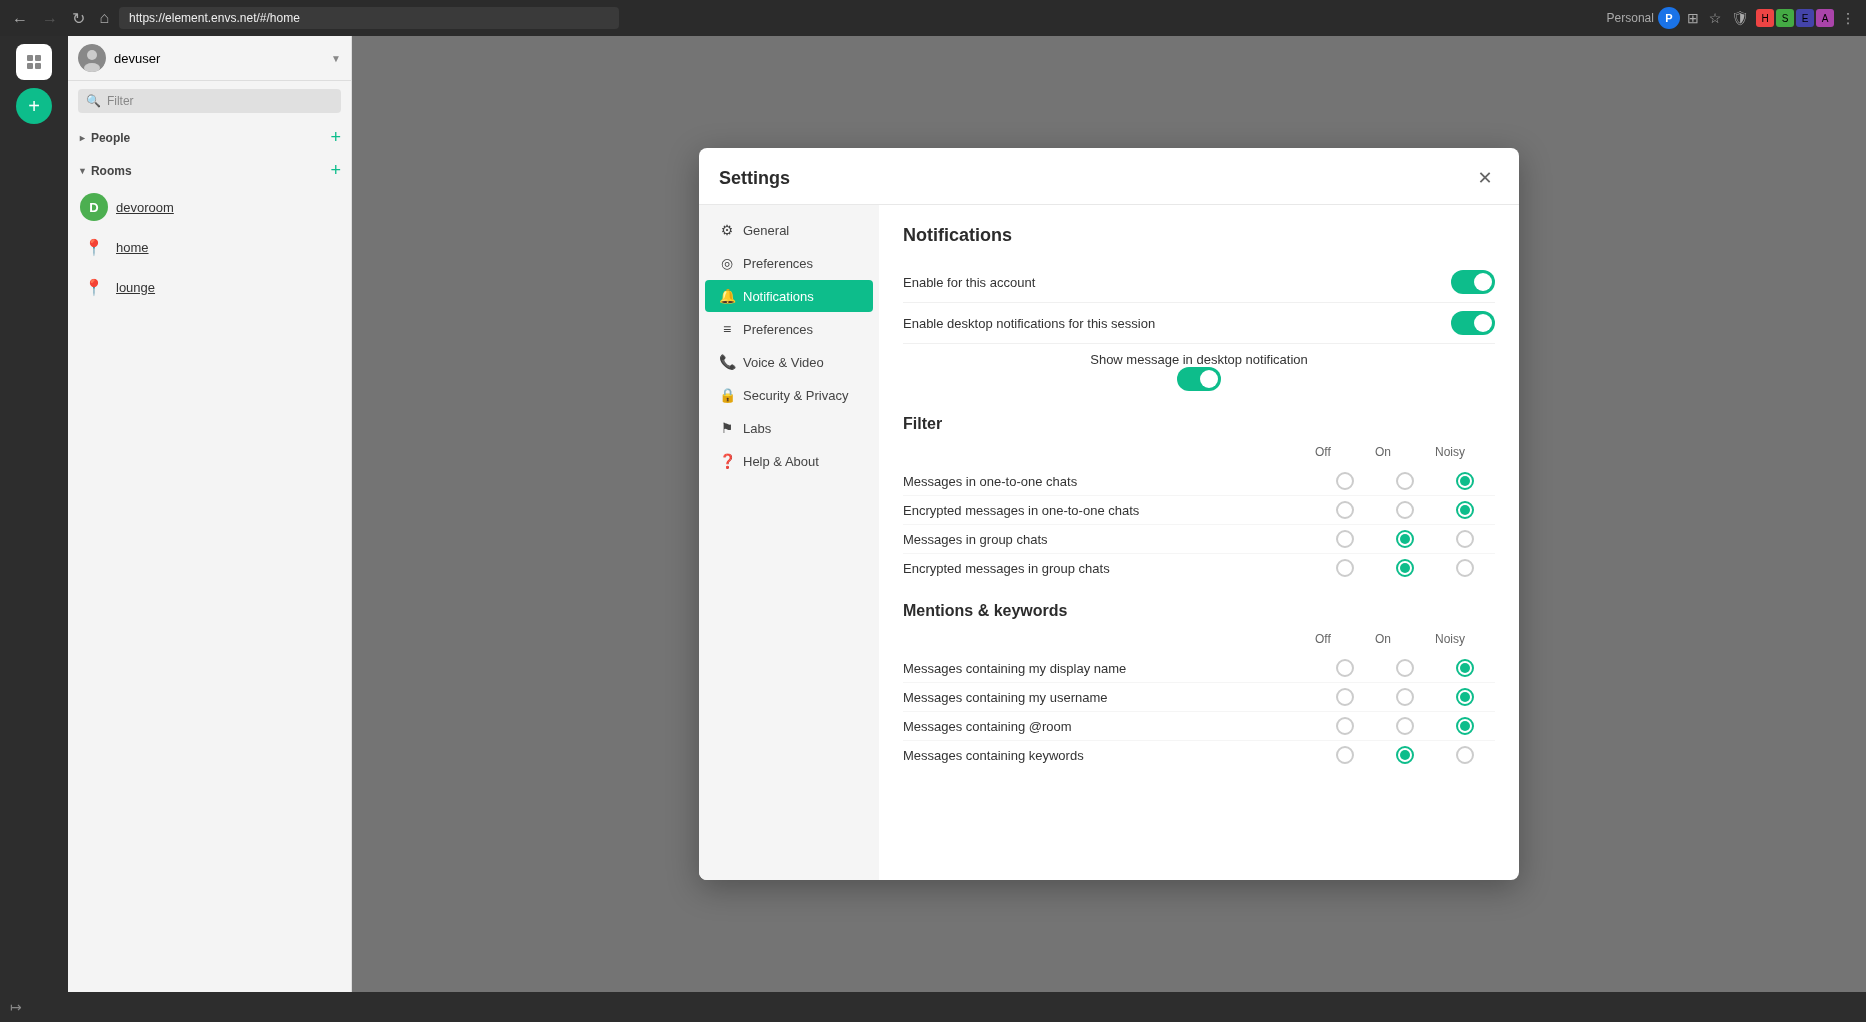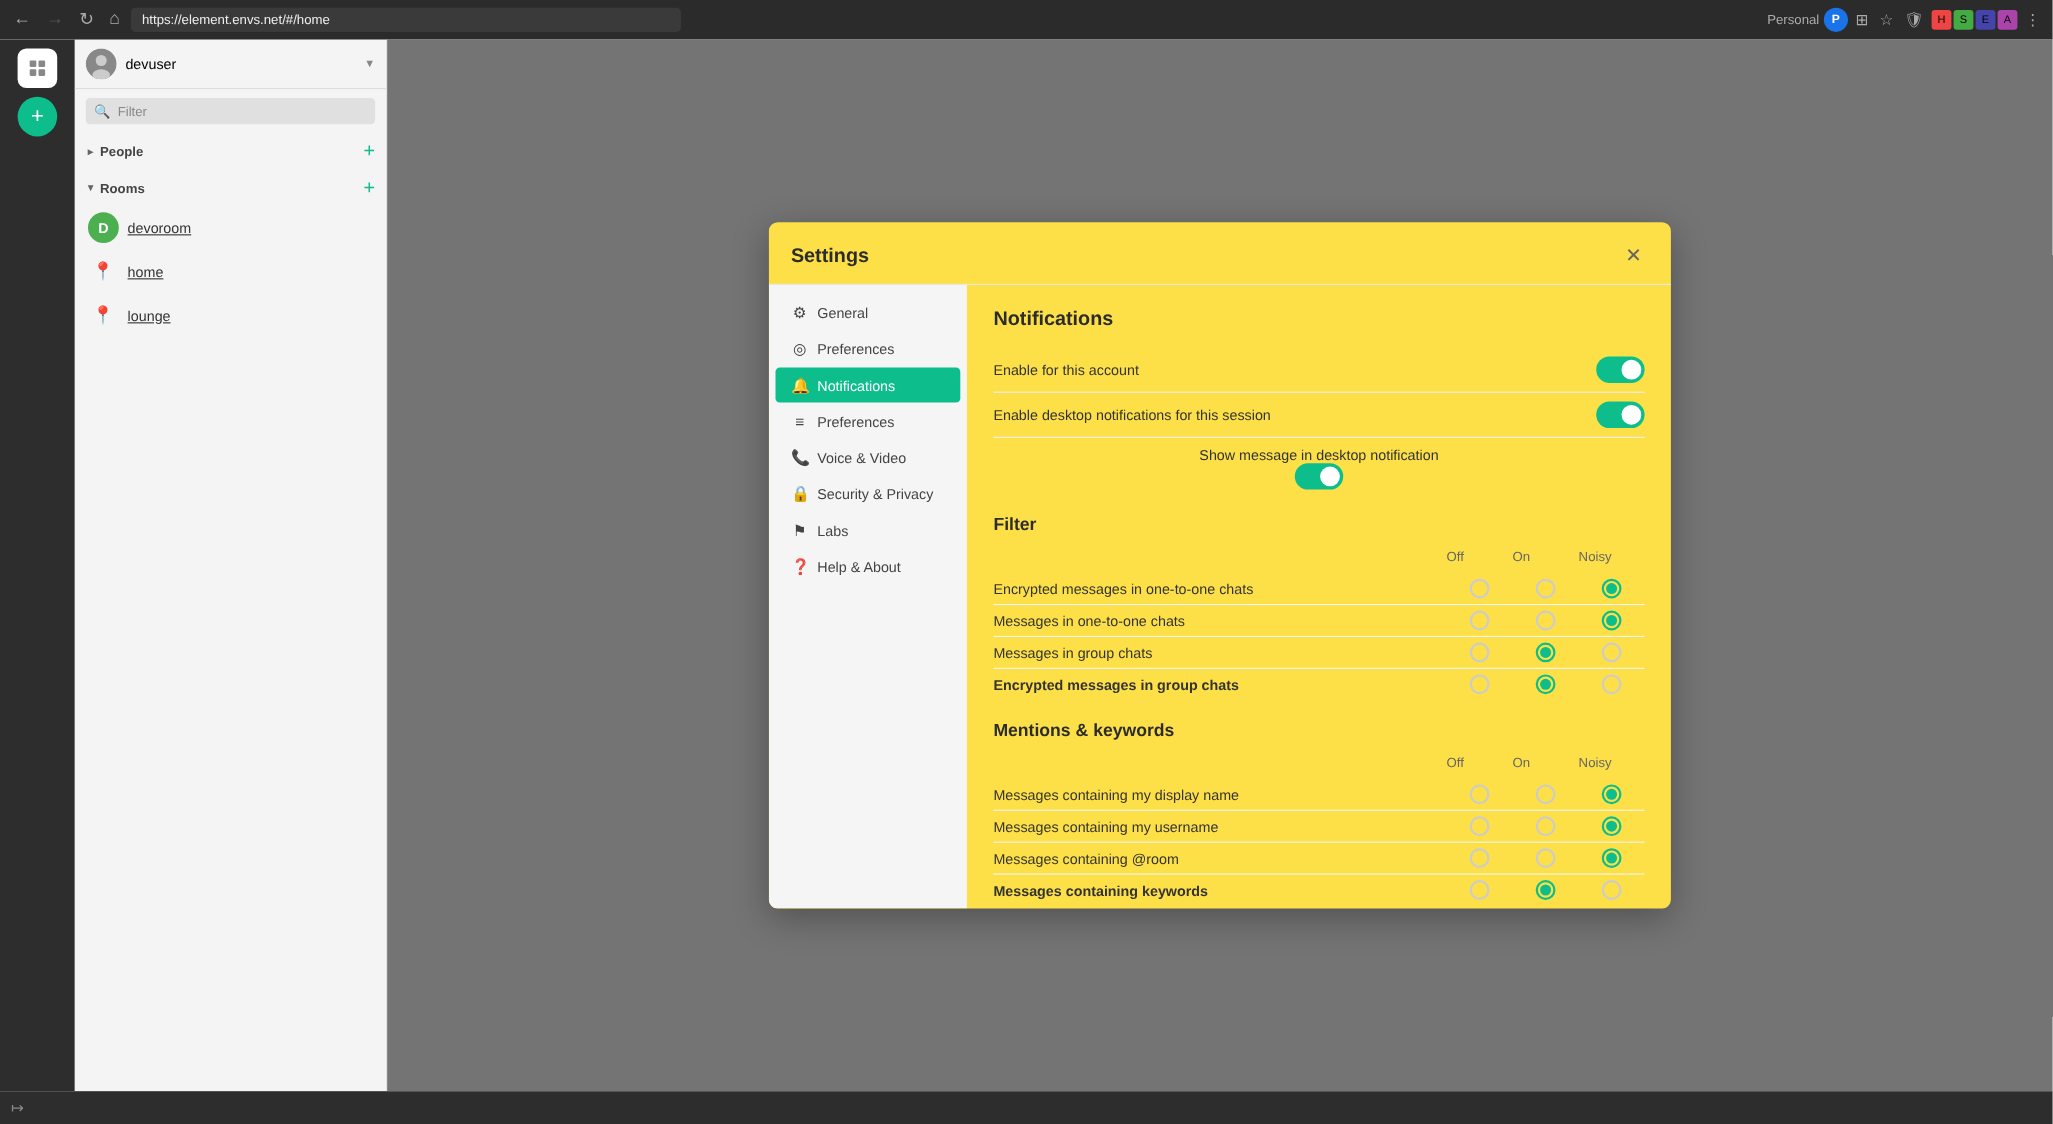--- a/index.html
+++ b/index.html
@@ -39,21 +39,21 @@
     .room-name { font-size: 13px; color: #333; text-decoration: underline; }
     .room-icon { width: 28px; height: 28px; display: flex; align-items: center; justify-content: center; font-size: 16px; }
 
     
     .main-content { flex: 1; background: #e8e8e8; position: relative; display: flex; align-items: center; justify-content: center; }
 
     
     .modal-overlay { position: absolute; inset: 0; background: rgba(0,0,0,0.5); display: flex; align-items: center; justify-content: center; z-index: 100; }
 
     
-    .settings-modal { background: #fde047; border-radius: 8px; width: 820px; height: 624px; display: flex; flex-direction: column; overflow: hidden; box-shadow: 0 8px 32px rgba(0,0,0,0.3); }
+    .settings-modal { background: #ffffff; border-radius: 8px; width: 820px; height: 732px; display: flex; flex-direction: column; overflow: hidden; box-shadow: 0 8px 32px rgba(0,0,0,0.3); }
     .modal-header { padding: 16px 20px 12px; display: flex; align-items: center; justify-content: space-between; border-bottom: 1px solid #e8e8e8; }
     .modal-title { font-size: 18px; font-weight: 600; color: #2c2c2c; }
     .modal-close { background: none; border: none; cursor: pointer; font-size: 18px; color: #666; width: 28px; height: 28px; display: flex; align-items: center; justify-content: center; border-radius: 4px; }
     .modal-body { display: flex; flex: 1; overflow: hidden; }
 
     
     .settings-nav { width: 180px; background: #f5f5f5; padding: 8px 0; flex-shrink: 0; overflow-y: auto; }
     .nav-item { display: flex; align-items: center; gap: 8px; padding: 8px 14px; cursor: pointer; font-size: 13px; color: #444; border-radius: 4px; margin: 1px 6px; }
     .nav-item.active { background: #0dbd8b; color: white; }
     .nav-item .nav-icon { font-size: 14px; width: 16px; text-align: center; flex-shrink: 0; }
@@ -78,21 +78,21 @@
     .toggle-slider::before { content: ''; position: absolute; height: 18px; width: 18px; left: 3px; top: 3px; background: white; border-radius: 50%; transition: 0.3s; }
     .toggle-slider.on::before { transform: translateX(20px); }
 
     
     .radio-section { margin-top: 16px; }
     .radio-section-title { font-size: 16px; font-weight: 600; color: #2c2c2c; margin-bottom: 8px; }
     .radio-table-header { display: flex; align-items: center; padding: 4px 0; margin-bottom: 4px; }
     .radio-label-col { flex: 1; font-size: 12px; color: #666; }
     .radio-col { width: 60px; text-align: left; font-size: 12px; color: #666; }
     .radio-row { display: flex; align-items: center; padding: 5px 0; border-bottom: 1px solid #f5f5f5; font-size: 13px; color: #333; }
-    .radio-row:last-child { border-bottom: none; font-weight: bold; }
+    .radio-row:last-child { border-bottom: none; }
     .radio-row .label-col { flex: 1; }
     .radio-input { width: 18px; height: 18px; border-radius: 50%; border: 2px solid #ccc; display: flex; align-items: center; justify-content: center; margin: auto; cursor: pointer; flex-shrink: 0; }
     .radio-input.selected { border-color: #0dbd8b; }
     .radio-input.selected::after { content: ''; width: 10px; height: 10px; background: #0dbd8b; border-radius: 50%; }
 
     
     .bottom-bar { background: #2d2d2d; height: 30px; display: flex; align-items: center; padding: 0 10px; }
     .bottom-arrow { color: #888; font-size: 14px; cursor: pointer; }
   </style>
 </head>
@@ -254,33 +254,33 @@
 
             <div class="radio-section">
               <div class="radio-section-title">Filter</div>
               <div class="radio-table-header">
                 <div class="radio-label-col"></div>
                 <div class="radio-col">Off</div>
                 <div class="radio-col">On</div>
                 <div class="radio-col">Noisy</div>
               </div>
               <div class="radio-row">
+                <div class="label-col">Messages in one-to-one chats</div>
+                <div style="width:60px;display:flex;justify-content:center;">
+                    <div class="radio-input"></div>
+                  </div>
+                <div style="width:60px;display:flex;justify-content:center;">
+                    <div class="radio-input"></div>
+                  </div>
+                <div style="width:60px;display:flex;justify-content:center;">
+                    <div class="radio-input selected"></div>
+                  </div>
+              </div>
+              <div class="radio-row">
                 <div class="label-col">Encrypted messages in one-to-one chats</div>
-                <div style="width:60px;display:flex;justify-content:center;">
-                    <div class="radio-input"></div>
-                  </div>
-                <div style="width:60px;display:flex;justify-content:center;">
-                    <div class="radio-input"></div>
-                  </div>
-                <div style="width:60px;display:flex;justify-content:center;">
-                    <div class="radio-input selected"></div>
-                  </div>
-              </div>
-              <div class="radio-row">
-                <div class="label-col">Messages in one-to-one chats</div>
                 <div style="width:60px;display:flex;justify-content:center;">
                     <div class="radio-input"></div>
                   </div>
                 <div style="width:60px;display:flex;justify-content:center;">
                     <div class="radio-input"></div>
                   </div>
                 <div style="width:60px;display:flex;justify-content:center;">
                     <div class="radio-input selected"></div>
                   </div>
               </div>

